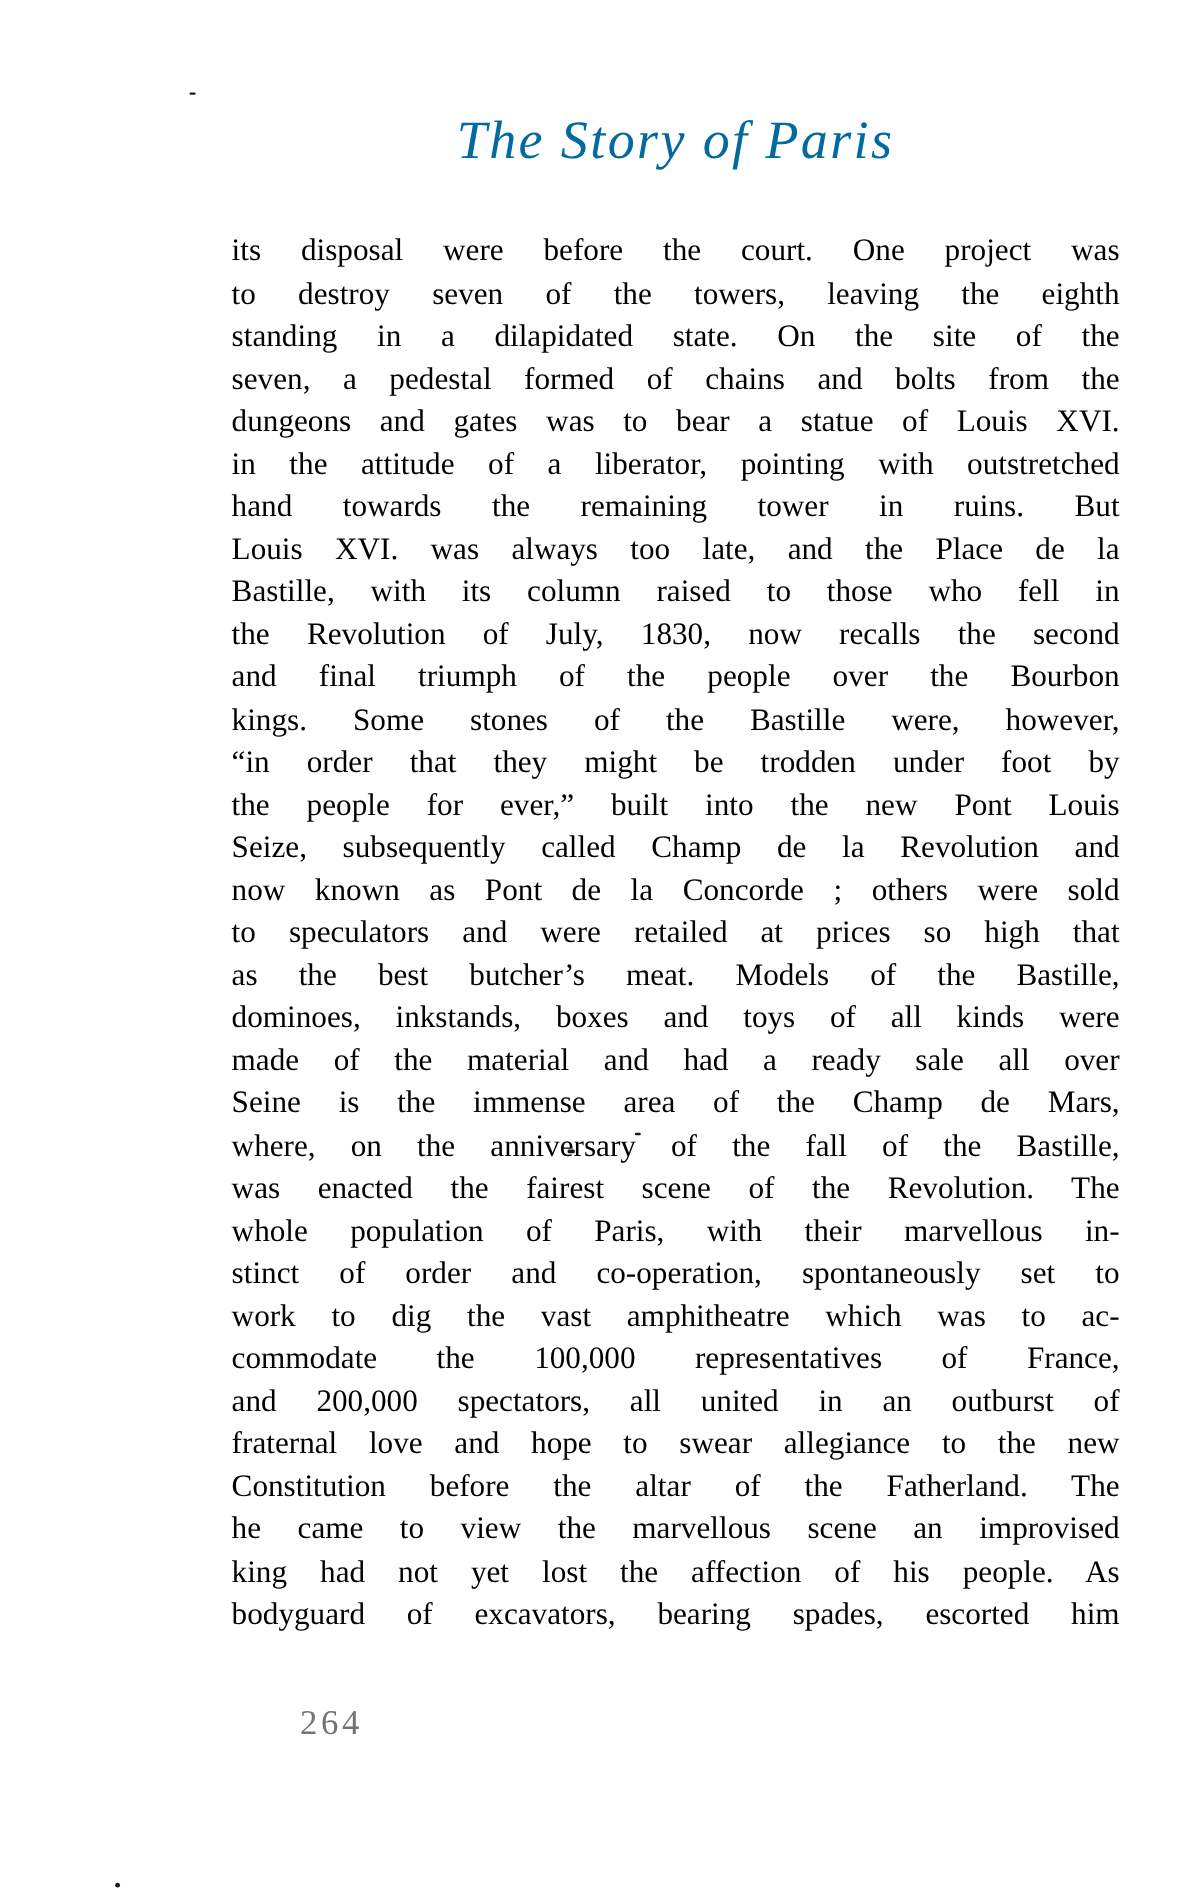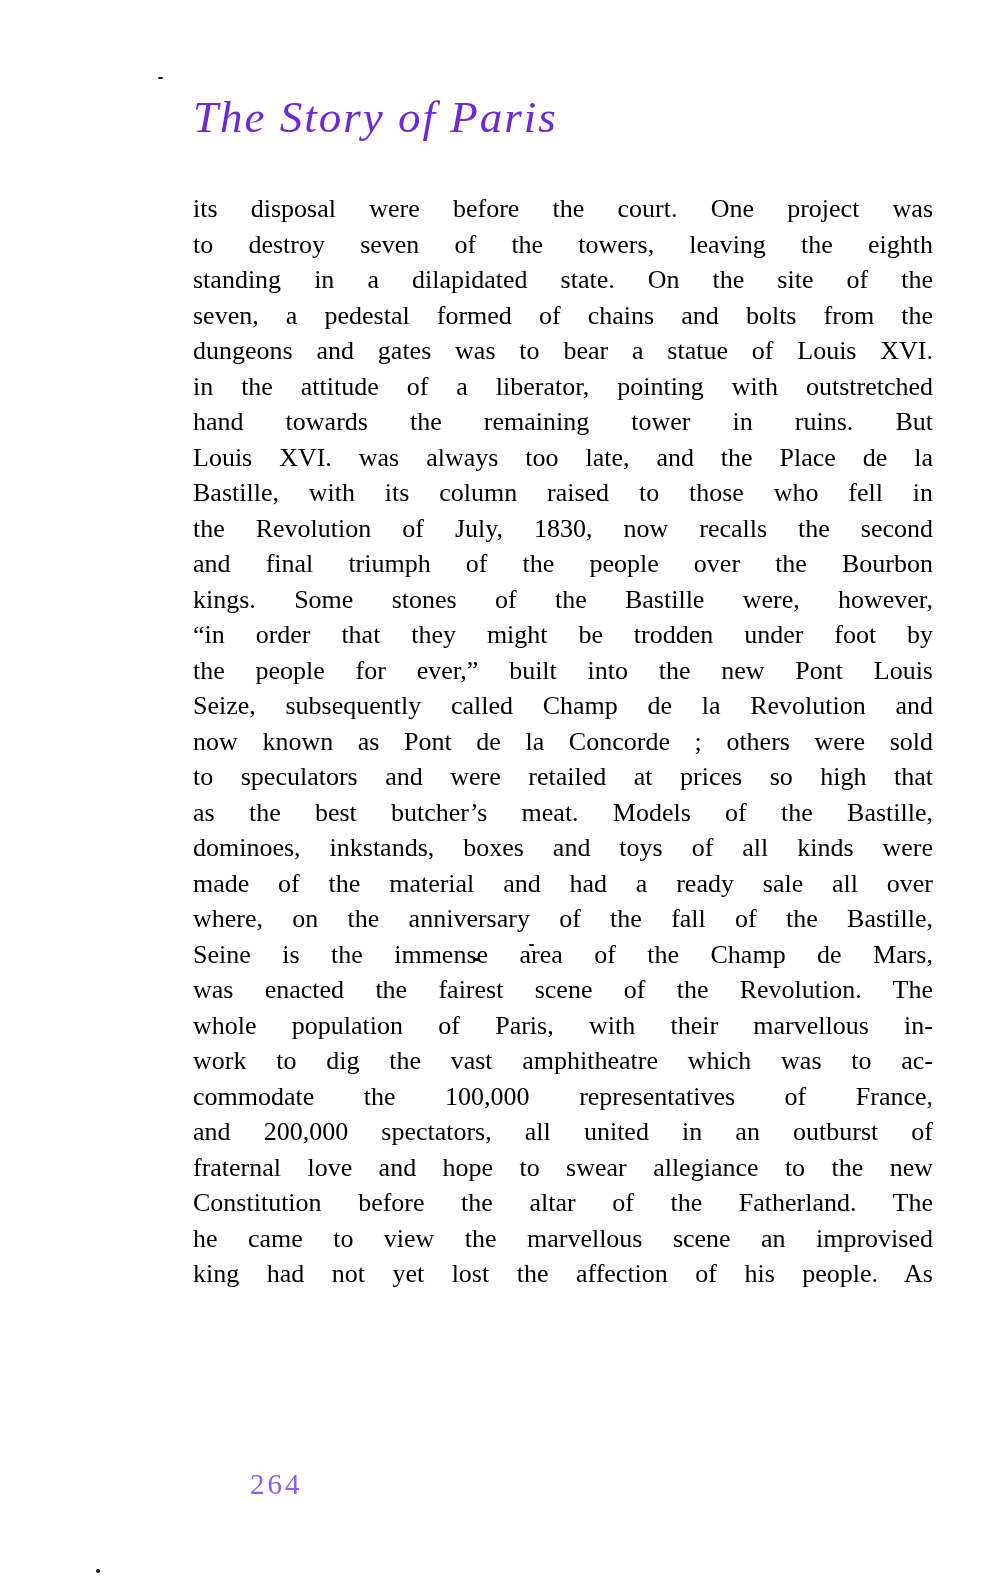--- a/index.html
+++ b/index.html
@@ -13,27 +13,27 @@
     height: 1578px;
     background: #ffffff;
     overflow: hidden;
     color: #000000;
   }
   .header-title {
     position: absolute;
     left: 193px;
     top: 90px;
     width: 740px;
-    text-align: left;
+    text-align: center;
     font-family: "Liberation Serif", "DejaVu Serif", serif;
     font-style: italic;
     font-size: 45px;
     line-height: 1.2;
     letter-spacing: 2px;
-    color: #6d28d9;
+    color: #0369a1;
     white-space: nowrap;
   }
   .text-block {
     position: absolute;
     left: 193px;
     top: 191px;
     width: 740px;
     font-family: "Liberation Serif", "DejaVu Serif", serif;
     font-size: 26px;
     line-height: 35.5px;
@@ -49,25 +49,25 @@
   }
   .line.lastline {
     text-align-last: left;
   }
   .paragraph.indented .line.firstline {
     text-indent: 37px;
   }
   .page-number {
     position: absolute;
     left: 250px;
-    top: 1468px;
+    top: 1420px;
     font-family: "Liberation Serif", "DejaVu Serif", serif;
     font-size: 29px;
     letter-spacing: 3px;
-    color: #8b5cf6;
+    color: #737373;
   }
   .speck {
     position: absolute;
     background: #1a1a1a;
     border-radius: 1px;
   }
   .speck.s1 { left: 158px; top: 77px;   width: 5px; height: 2px; }
   .speck.s2 { left: 529px; top: 944px;  width: 5px; height: 2px; }
   .speck.s3 { left: 473px; top: 958px;  width: 6px; height: 3px; }
   .speck.s4 { left: 96px;  top: 1569px; width: 4px; height: 4px; border-radius: 2px; }
@@ -101,29 +101,31 @@
         <div class="line">“in order that they might be trodden under foot by</div>
         <div class="line">the people for ever,” built into the new Pont Louis</div>
         <div class="line">Seize, subsequently called Champ de la Revolution and</div>
         <div class="line">now known as Pont de la Concorde ; others were sold</div>
         <div class="line">to speculators and were retailed at prices so high that</div>
         <div class="line">as the best butcher’s meat. Models of the Bastille,</div>
         <div class="line">dominoes, inkstands, boxes and toys of all kinds were</div>
         <div class="line">made of the material and had a ready sale all over</div>
       </div>
       <div class="paragraph indented">
+        <div class="line">Seine is the immense area of the Champ de Mars,</div>
         <div class="line">where, on the anniversary of the fall of the Bastille,</div>
-        <div class="line">Seine is the immense area of the Champ de Mars,</div>
         <div class="line">was enacted the fairest scene of the Revolution. The</div>
         <div class="line">whole population of Paris, with their marvellous in-</div>
+        <div class="line">stinct of order and co-operation, spontaneously set to</div>
         <div class="line">work to dig the vast amphitheatre which was to ac-</div>
         <div class="line">commodate the 100,000 representatives of France,</div>
         <div class="line">and 200,000 spectators, all united in an outburst of</div>
         <div class="line">fraternal love and hope to swear allegiance to the new</div>
         <div class="line">Constitution before the altar of the Fatherland. The</div>
         <div class="line">he came to view the marvellous scene an improvised</div>
         <div class="line">king had not yet lost the affection of his people. As</div>
+        <div class="line">bodyguard of excavators, bearing spades, escorted him</div>
       </div>
     </div>
 
   <div class="page-number">264</div>
 
 </div>
 
 </body></html>

